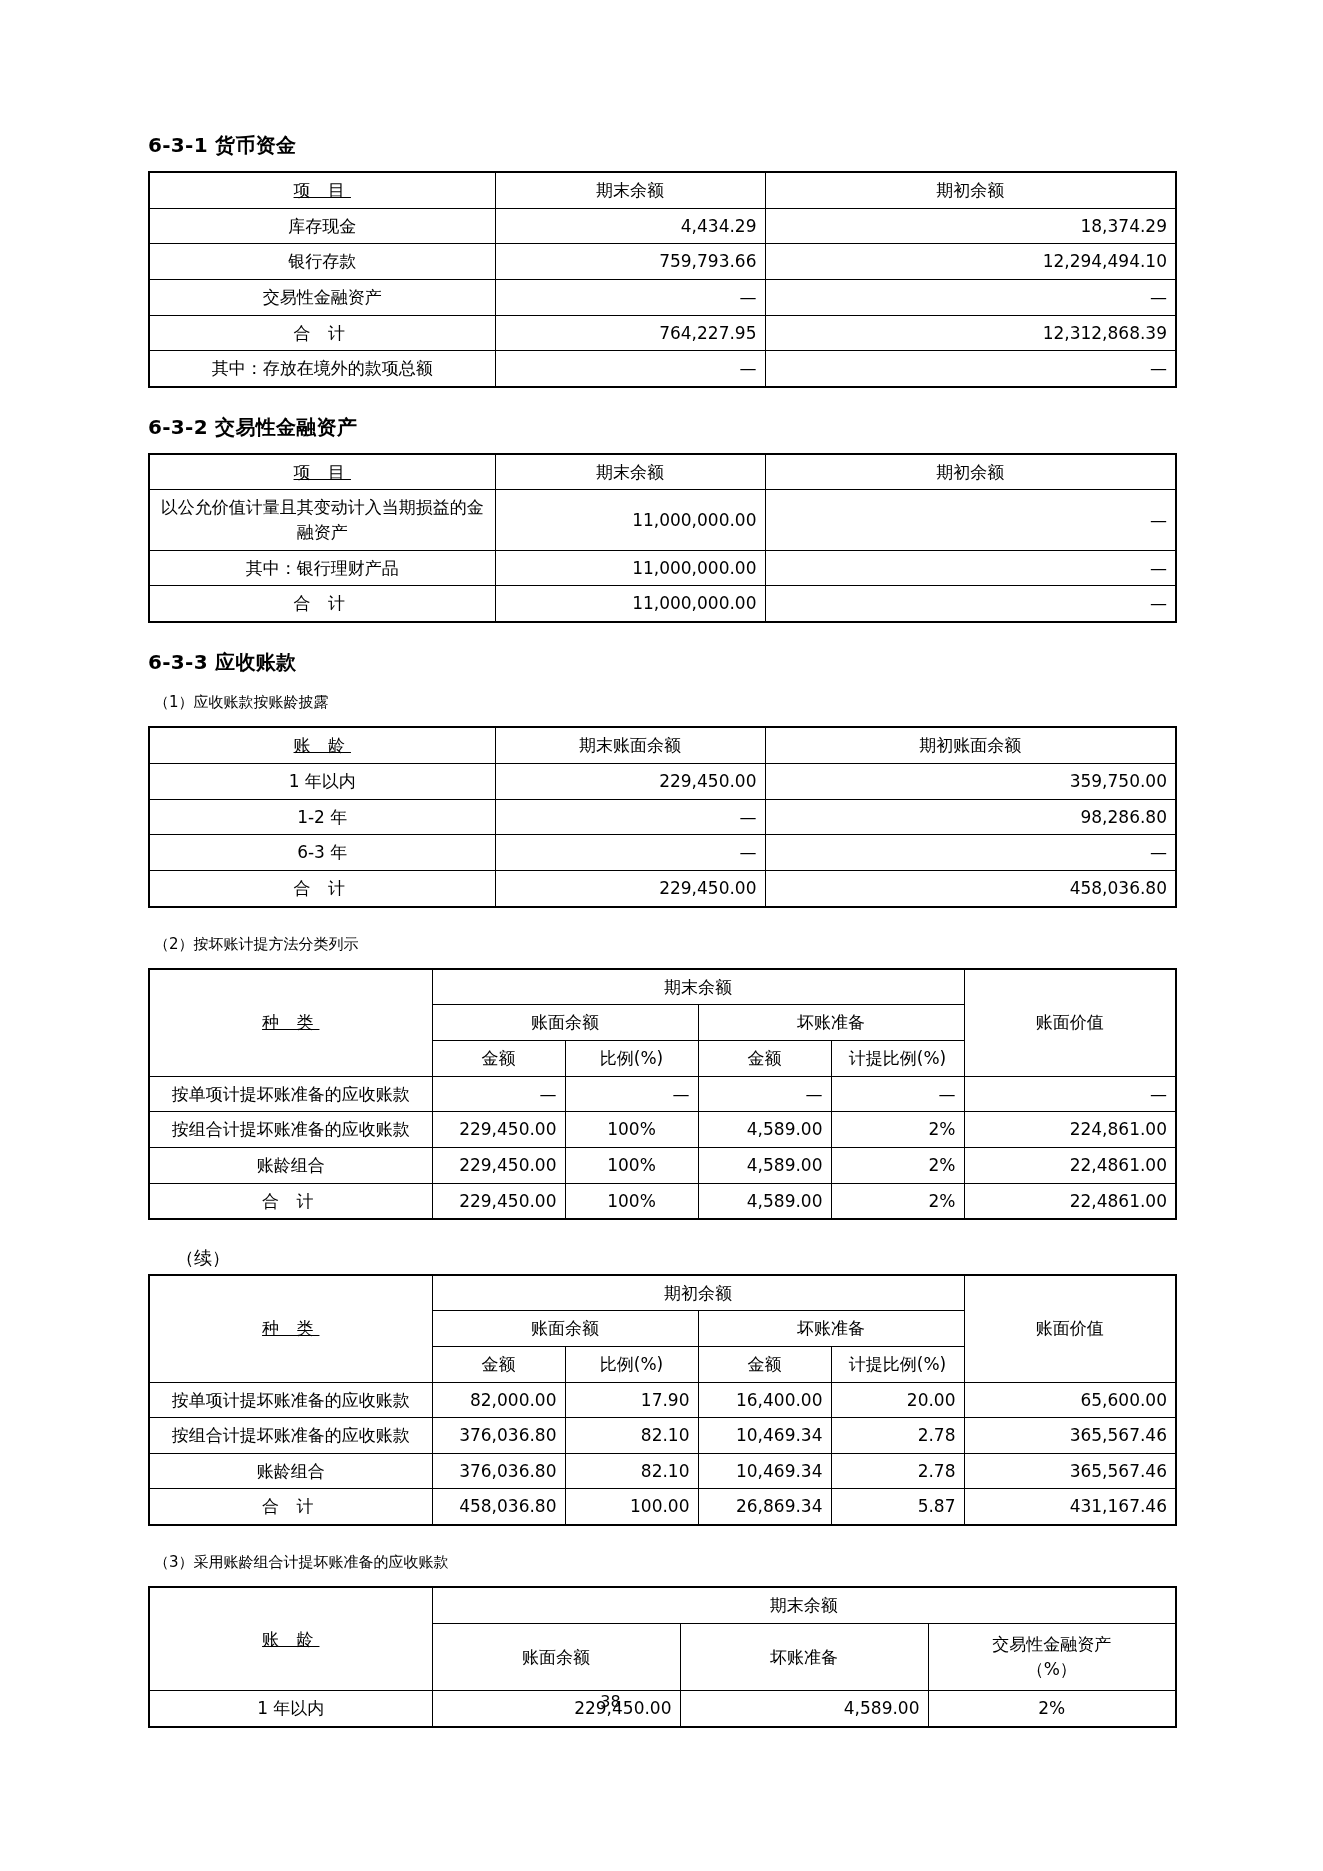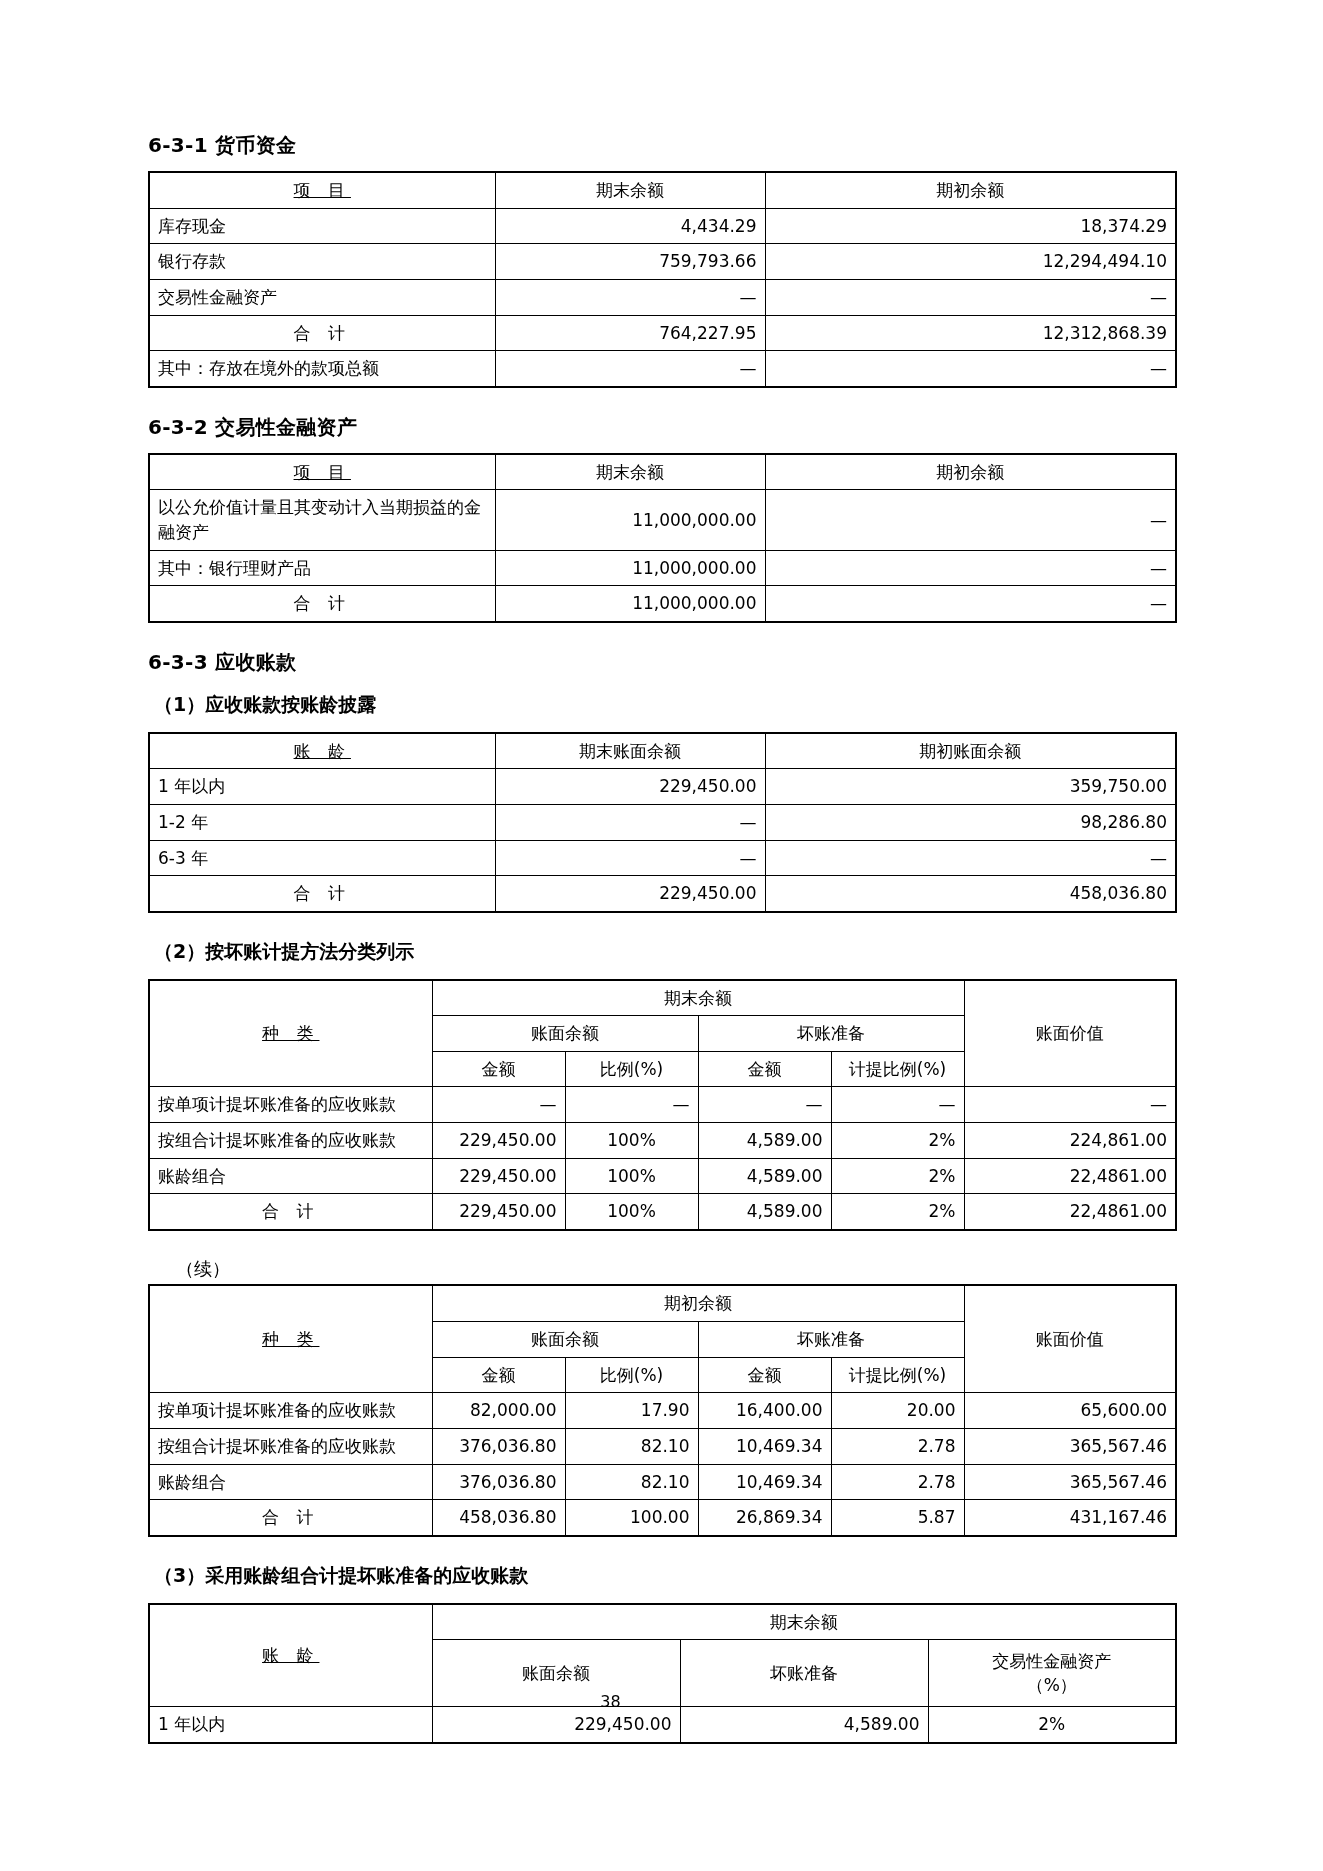--- a/index.html
+++ b/index.html
@@ -29,22 +29,22 @@
     font-family: "DejaVu Sans", "Liberation Sans", sans-serif;
     font-size: 20px;
     font-weight: bold;
     margin: 0 0 12px 0;
     padding: 0;
     line-height: 1.35;
     letter-spacing: 0.3px;
   }
 
   p.sub-title {
-    font-size: 19px;
-    font-weight: bold;
+    font-size: 15px;
+    font-weight: normal;
     margin: 16px 0 14px 0;
     padding-left: 6px;
     line-height: 1.35;
   }
   p.cont-label {
     font-size: 18px;
     font-weight: normal;
     margin: 0 0 4px 0;
     padding-left: 28px;
     line-height: 1.3;
@@ -66,21 +66,21 @@
     word-wrap: break-word;
   }
   table.fin thead td, table.fin thead th {
     text-align: center;
   }
   table.fin { border-top: 2px solid #000; border-bottom: 2px solid #000;
               border-left: 2px solid #000; border-right: 2px solid #000; }
 
   .c   { text-align: center; }
   .r   { text-align: right; }
-  .l   { text-align: left; }
+  .l   { text-align: center; }
   .total-row td { font-weight: bold; border-top: 2px solid #000; }
   .total-label { text-align: center; letter-spacing: 6px; padding-left: 14px; }
   .hdr-label { letter-spacing: 6px; padding-left: 10px; text-decoration: underline; }
   .indent { padding-left: 22px; }
   .tall { height: 56px; }
   .row-h { height: 34px; }
 
   .page-number {
     position: absolute;
     left: 0;

